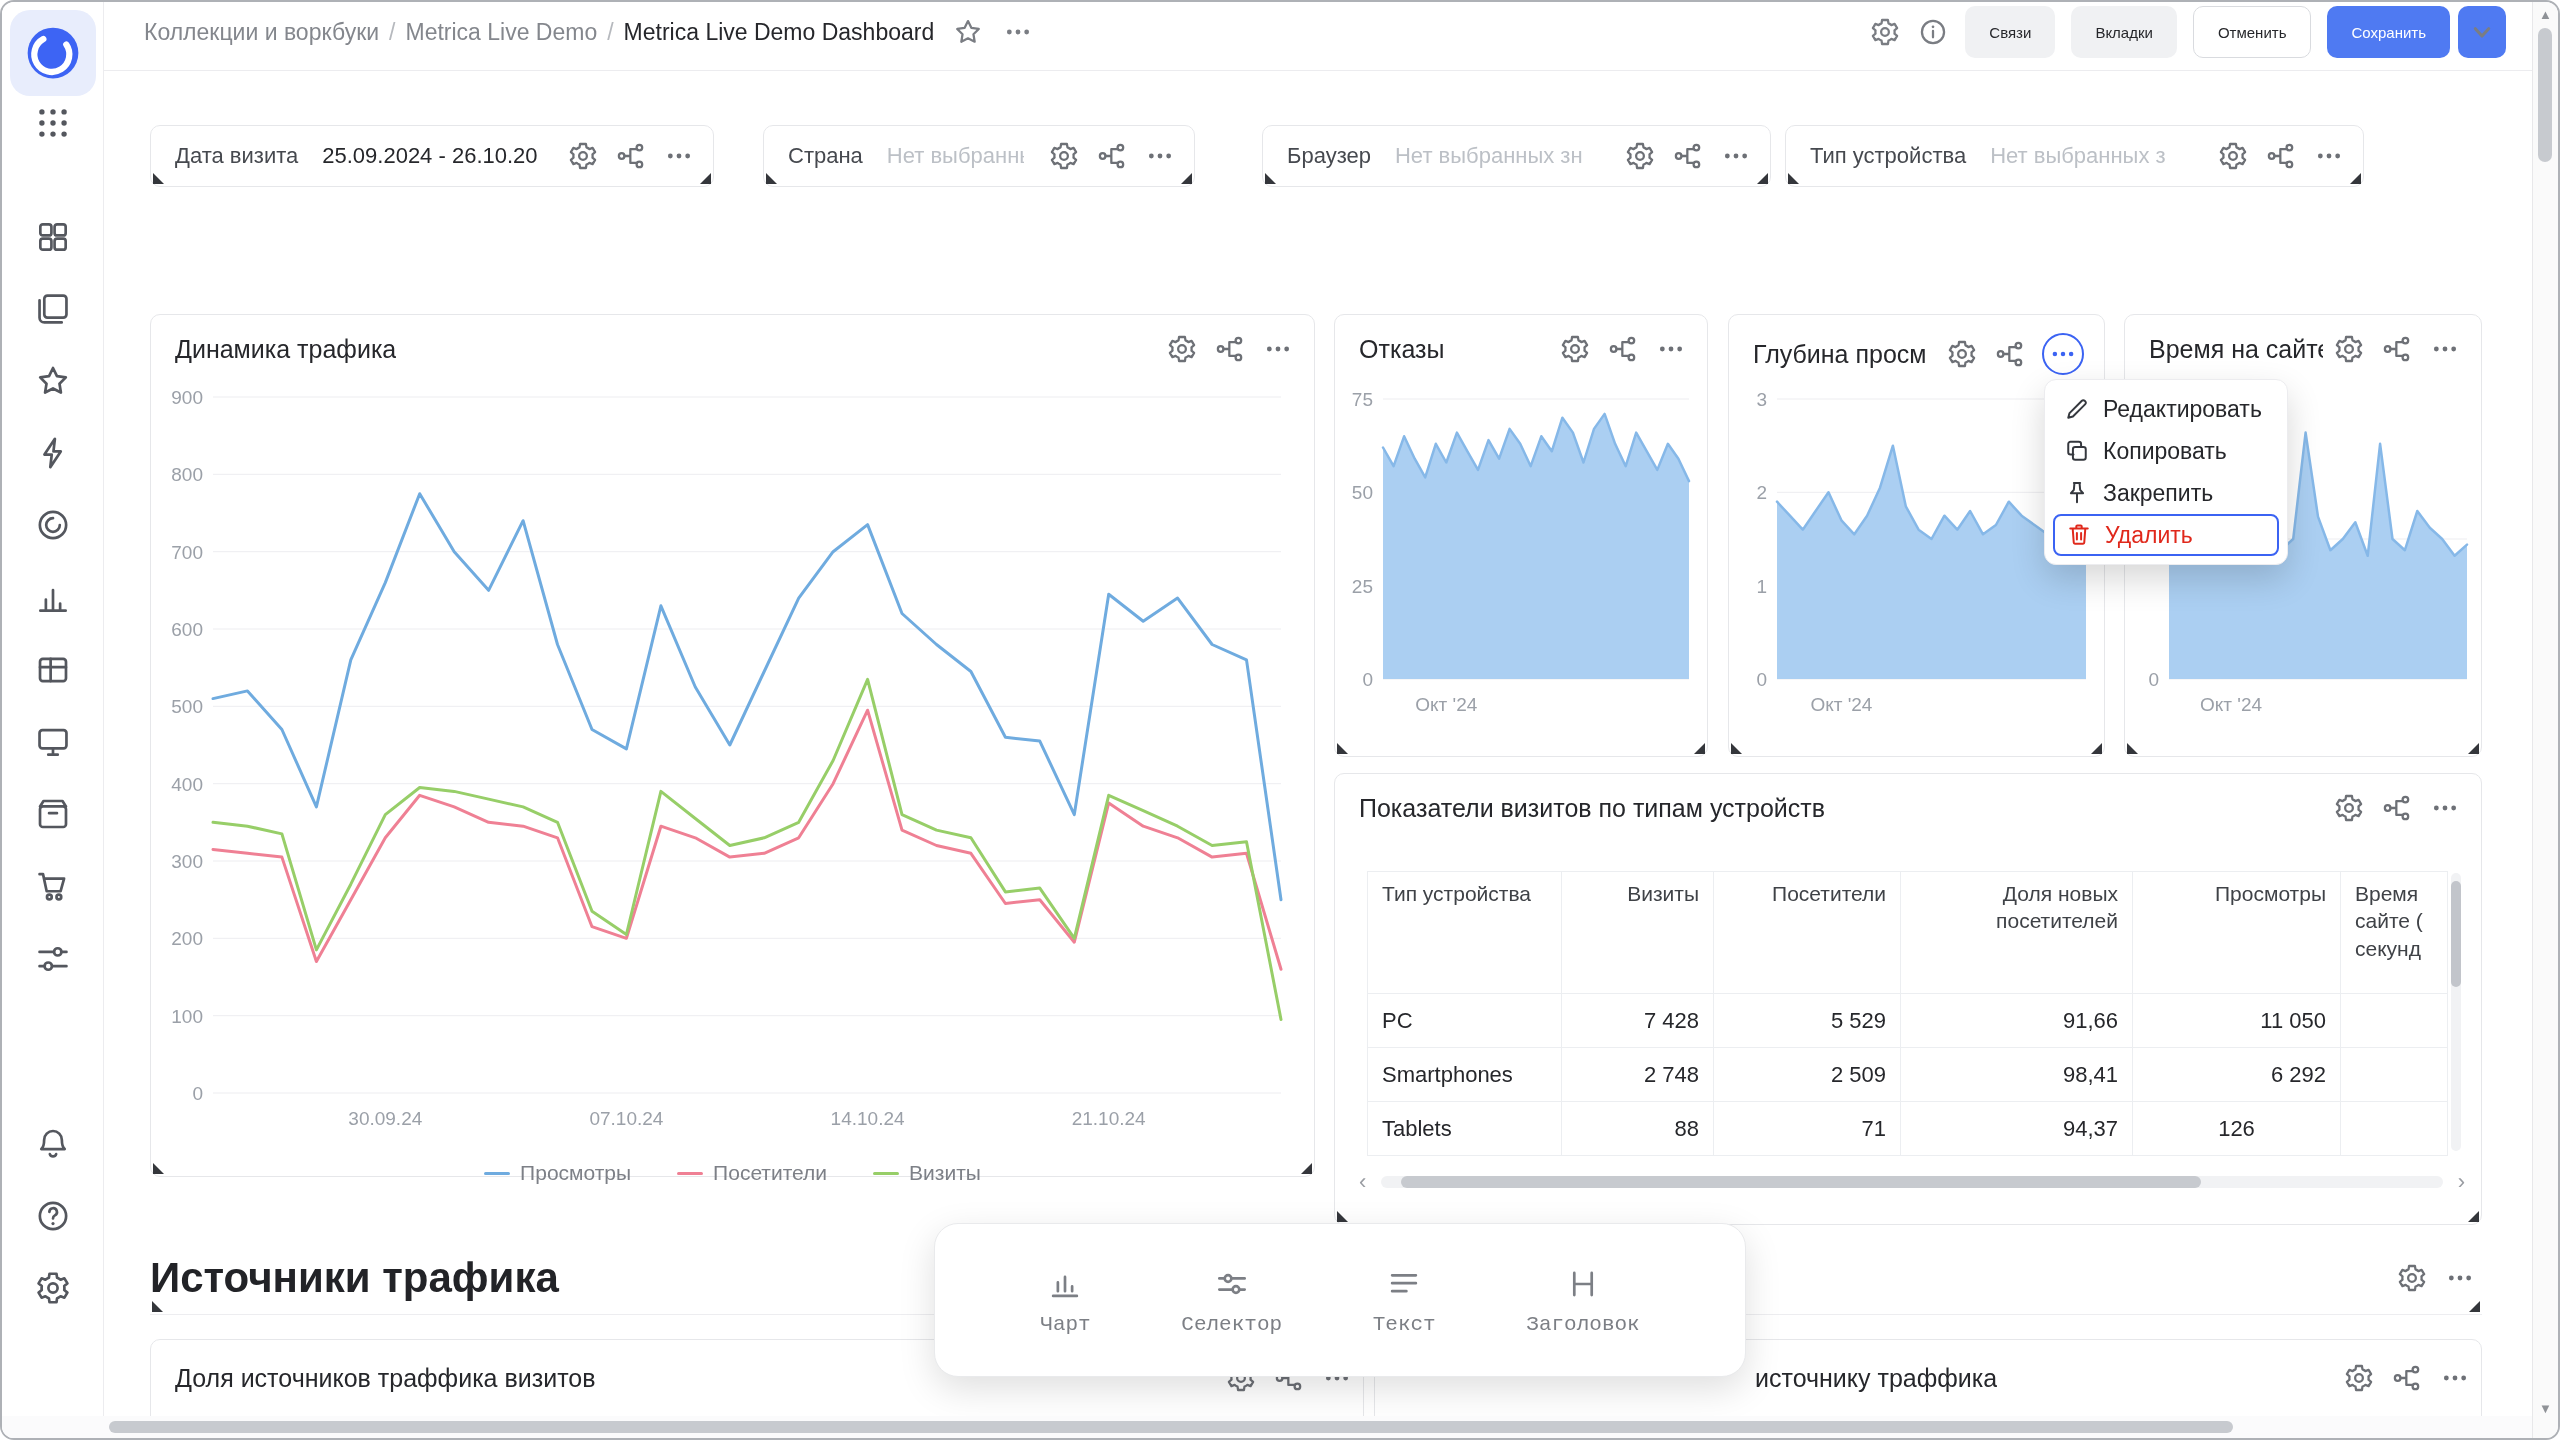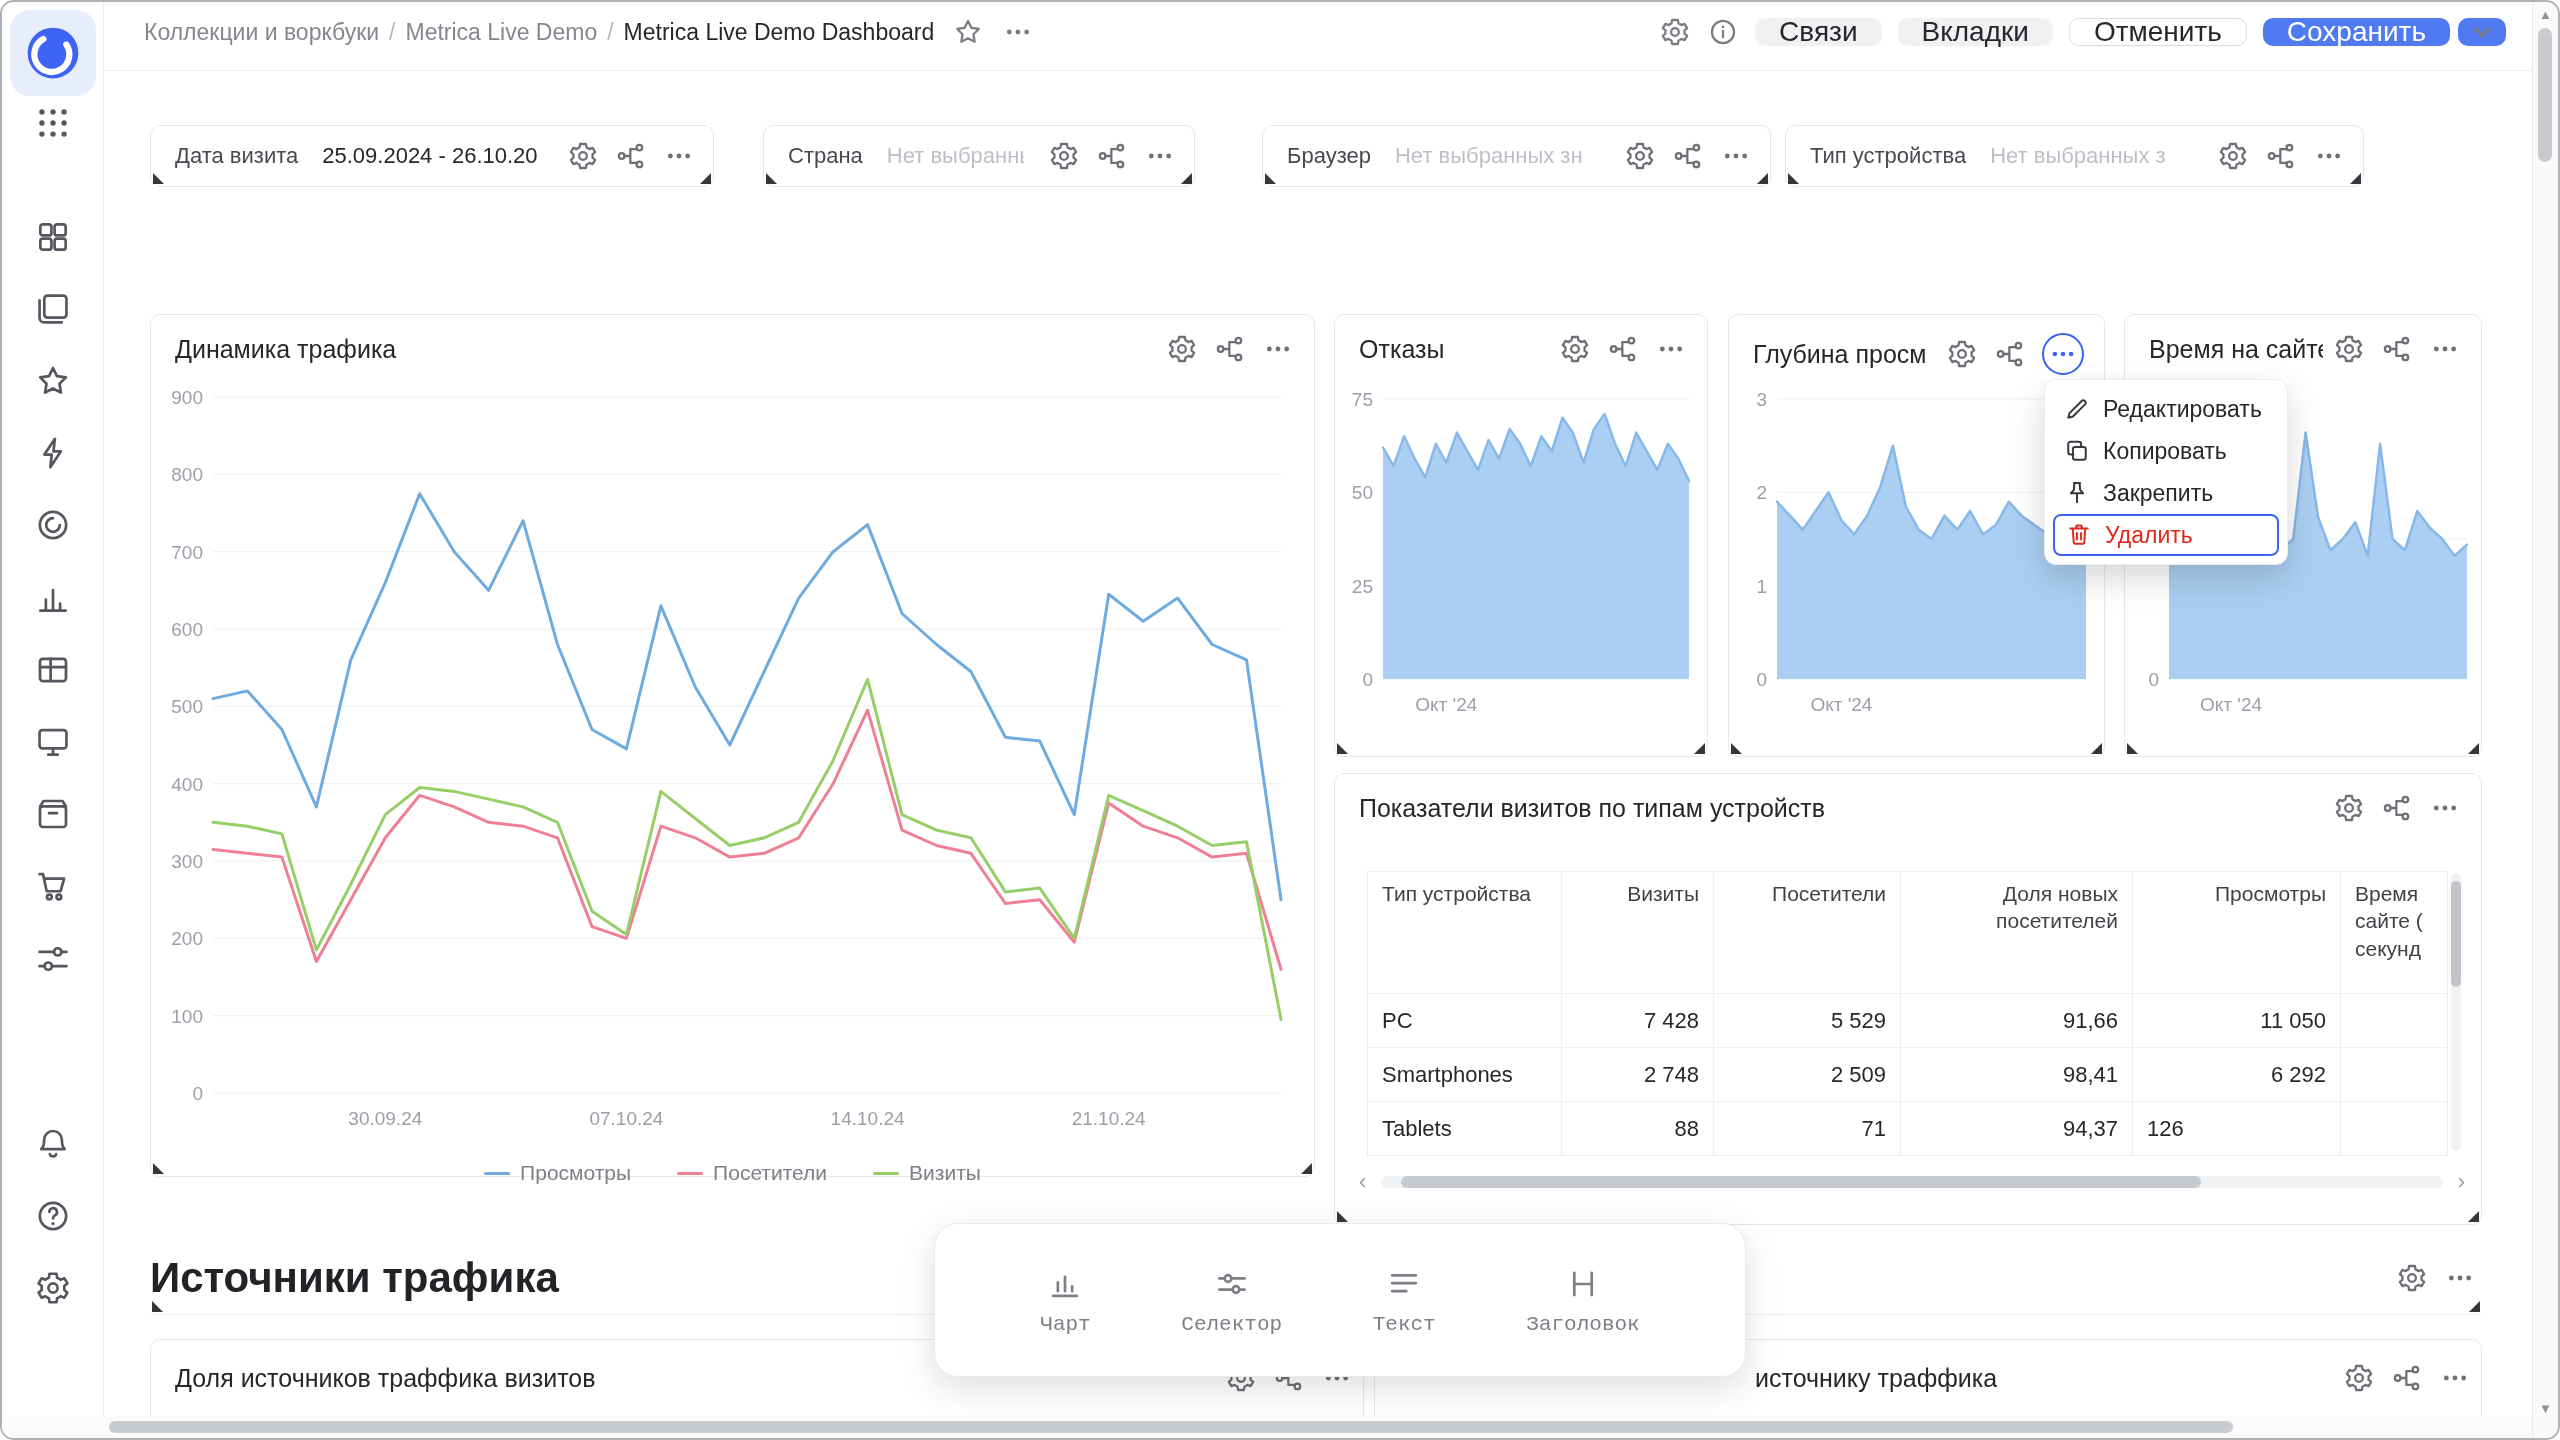--- a/index.html
+++ b/index.html
@@ -12,21 +12,21 @@
   #sidebar{position:absolute;left:0;top:0;width:102px;height:1440px;background:#fff;border-right:1px solid #ececef;z-index:30;}
   .logo-block{position:absolute;left:8px;top:8px;width:86px;height:86px;border-radius:20px;background:#e8edfc;}
   .side-ic{position:absolute;left:51px;transform:translate(-50%,-50%);width:38px;height:38px;color:#54575e;cursor:pointer;}
   .side-ic.logo{width:58px;height:58px;}
   
   #topbar{position:absolute;left:102px;top:0;width:2432px;height:69px;background:#fff;border-bottom:1px solid #ececef;display:flex;align-items:center;padding:0 30px 8px 40px;gap:18px;z-index:20;}
   .crumb{font-size:23px;color:#84878d;white-space:nowrap;cursor:pointer;}
   .crumb.current{color:#26272b;font-weight:500;cursor:default;}
   .crumb-sep{color:#b6b9be;font-size:23px;}
   #topbar .ic{width:32px;height:32px;cursor:pointer;color:#7a7d83;}
-  .btn{height:28px;border-radius:10px;font-size:28px;display:inline-flex;align-items:center;justify-content:center;padding:0 24px;cursor:pointer;border:none;background:#f0f1f3;color:#26272b;font-family:inherit;white-space:nowrap;}
+  .btn{height:52px;border-radius:10px;font-size:15px;display:inline-flex;align-items:center;justify-content:center;padding:0 24px;cursor:pointer;border:none;background:#f0f1f3;color:#26272b;font-family:inherit;white-space:nowrap;}
   .btn.outline{background:#fff;border:1px solid #d9dbdf;}
   .btn.primary{color:#fff;}
   .btn.square{width:48px;padding:0;}
   .btn.square .ic{color:#fff;width:28px;height:28px;}
   .right-cluster{margin-left:auto;display:flex;align-items:center;gap:16px;}
   
   .card{position:absolute;background:#fff;border:1px solid #e6e7ea;border-radius:10px;}
   .widget::before,.widget::after{content:"";position:absolute;width:11px;height:11px;background:#34363b;z-index:6;}
   .widget::before{left:2px;bottom:2px;clip-path:polygon(0 0,0 100%,100% 100%);}
   .widget::after{right:2px;bottom:2px;clip-path:polygon(100% 0,100% 100%,0 100%);}
@@ -569,21 +569,21 @@
             <td style="text-align: right;">2 509</td>
             <td style="text-align: right;">98,41</td>
             <td style="text-align: right;">6 292</td>
             <td style="text-align: left;"></td>
           </tr>
           <tr>
             <td style="text-align: left;">Tablets</td>
             <td style="text-align: right;">88</td>
             <td style="text-align: right;">71</td>
             <td style="text-align: right;">94,37</td>
-            <td style="text-align: left; margin-left: 12px;">126</td>
+            <td style="text-align: center; margin-left: 12px;">126</td>
             <td style="text-align: left;"></td>
           </tr>
         </tbody>
     </table>
     <div class="tbl-vscroll" style="left:1116px;top:99px;height:278px;">
         <div class="thumb" style="top:8px;height:106px;"></div>
       </div>
     <div class="tbl-hscroll" style="left:24px;top:397px;width:1106px;">
       <span class="arrow" style="left:0;">‹</span>
       <div class="track"></div>

